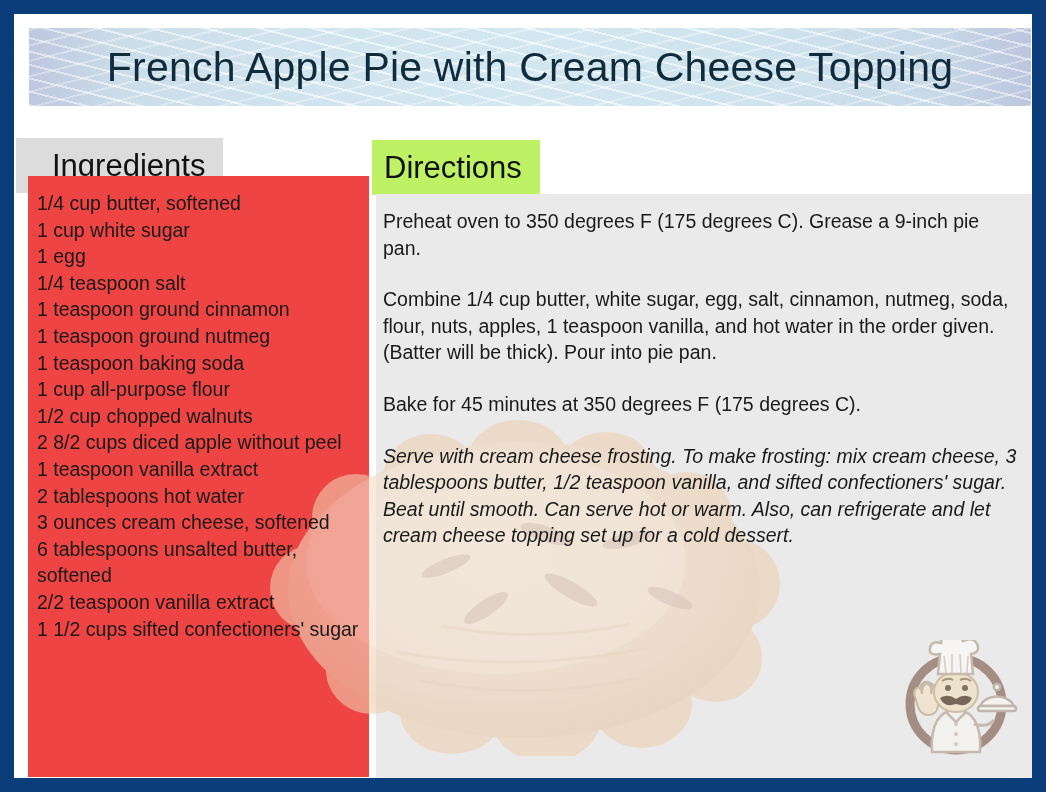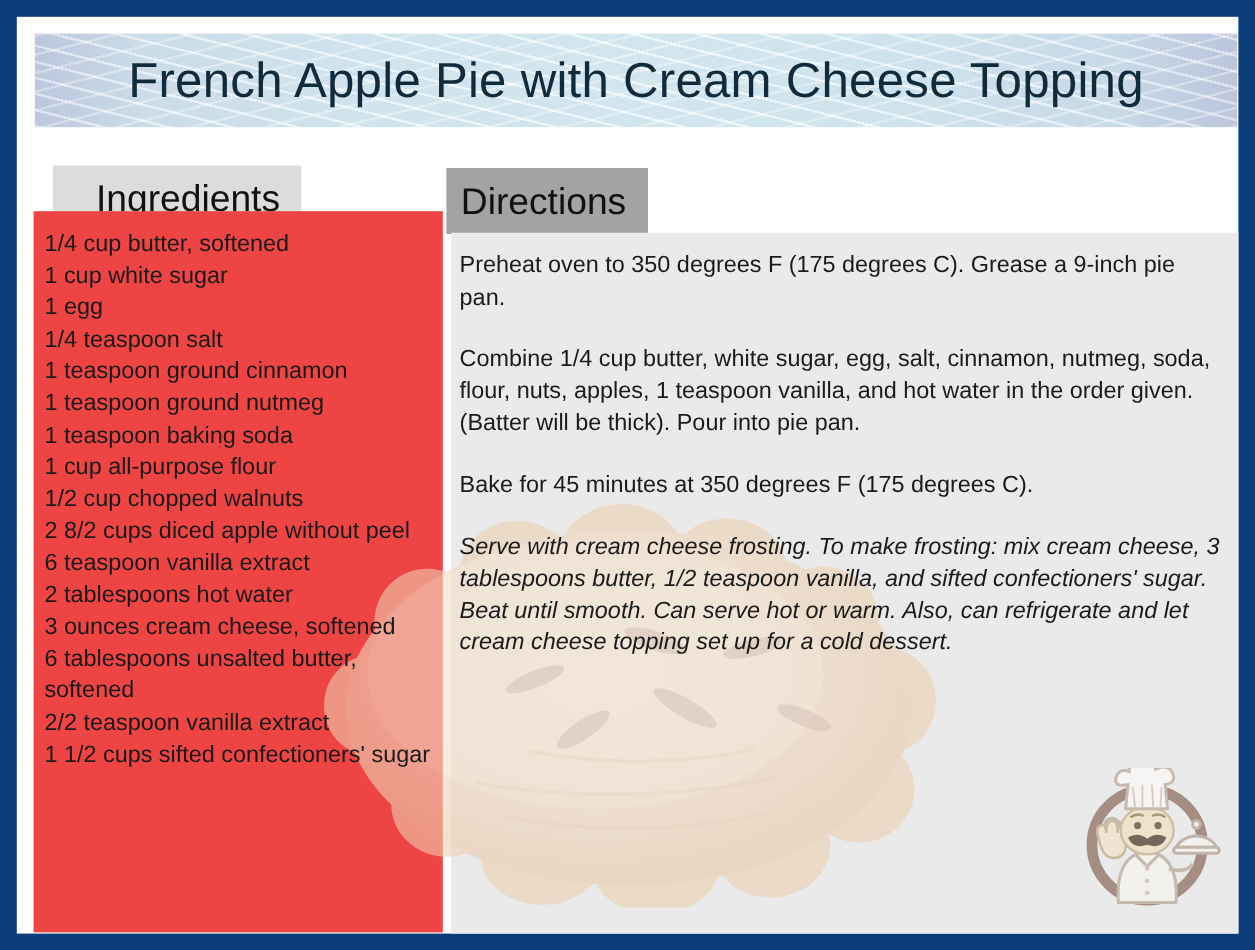--- a/index.html
+++ b/index.html
@@ -63,22 +63,22 @@
   
   .tab-head {
     position: absolute;
     background: #dcdcdc;
     color: #111111;
     font-size: 31px;
     line-height: 46px;
     padding: 5px 18px 4px 12px;
     white-space: nowrap;
   }
-  #ingredients-head { left: 30px;  top: 124px; padding-left: 36px; }
-  #directions-head  { left: 358px; top: 126px; background: #a3a3a3; }
+  #ingredients-head { left: 2px;  top: 124px; padding-left: 36px; }
+  #directions-head  { left: 358px; top: 126px; background: #bef264; }
 
   
   .panel {
     position: absolute;
     box-sizing: border-box;
     overflow: hidden;
   }
   #ingredients-panel {
     left: 14px;
     top: 162px;
@@ -163,21 +163,21 @@
       <li>1/4 cup butter, softened</li>
       <li>1 cup white sugar</li>
       <li>1 egg</li>
       <li>1/4 teaspoon salt</li>
       <li>1 teaspoon ground cinnamon</li>
       <li>1 teaspoon ground nutmeg</li>
       <li>1 teaspoon baking soda</li>
       <li>1 cup all-purpose flour</li>
       <li>1/2 cup chopped walnuts</li>
       <li>2 8/2 cups diced apple without peel</li>
-      <li>6 teaspoon vanilla extract</li>
+      <li>1 teaspoon vanilla extract</li>
       <li>2 tablespoons hot water</li>
       <li>3 ounces cream cheese, softened</li>
       <li>6 tablespoons unsalted butter, softened</li>
       <li>2/2 teaspoon vanilla extract</li>
       <li>1 1/2 cups sifted confectioners' sugar</li>
     </ul>
   </div>
 
   <div class="panel" id="directions-panel">
     <div class="panel-text" id="directions-body">

